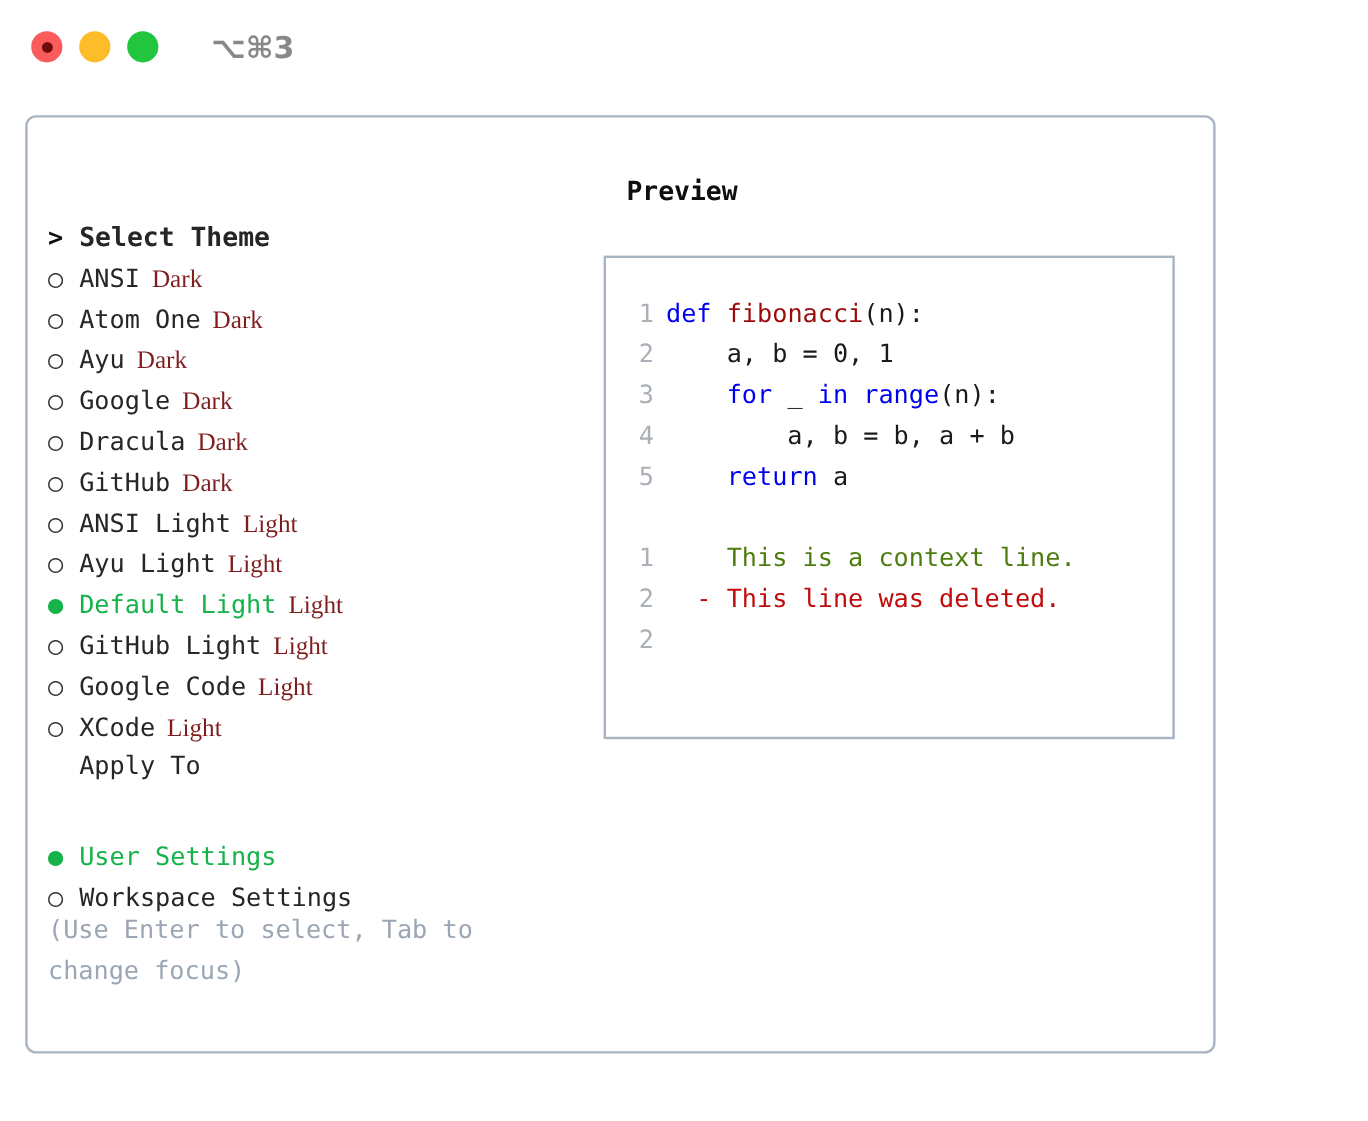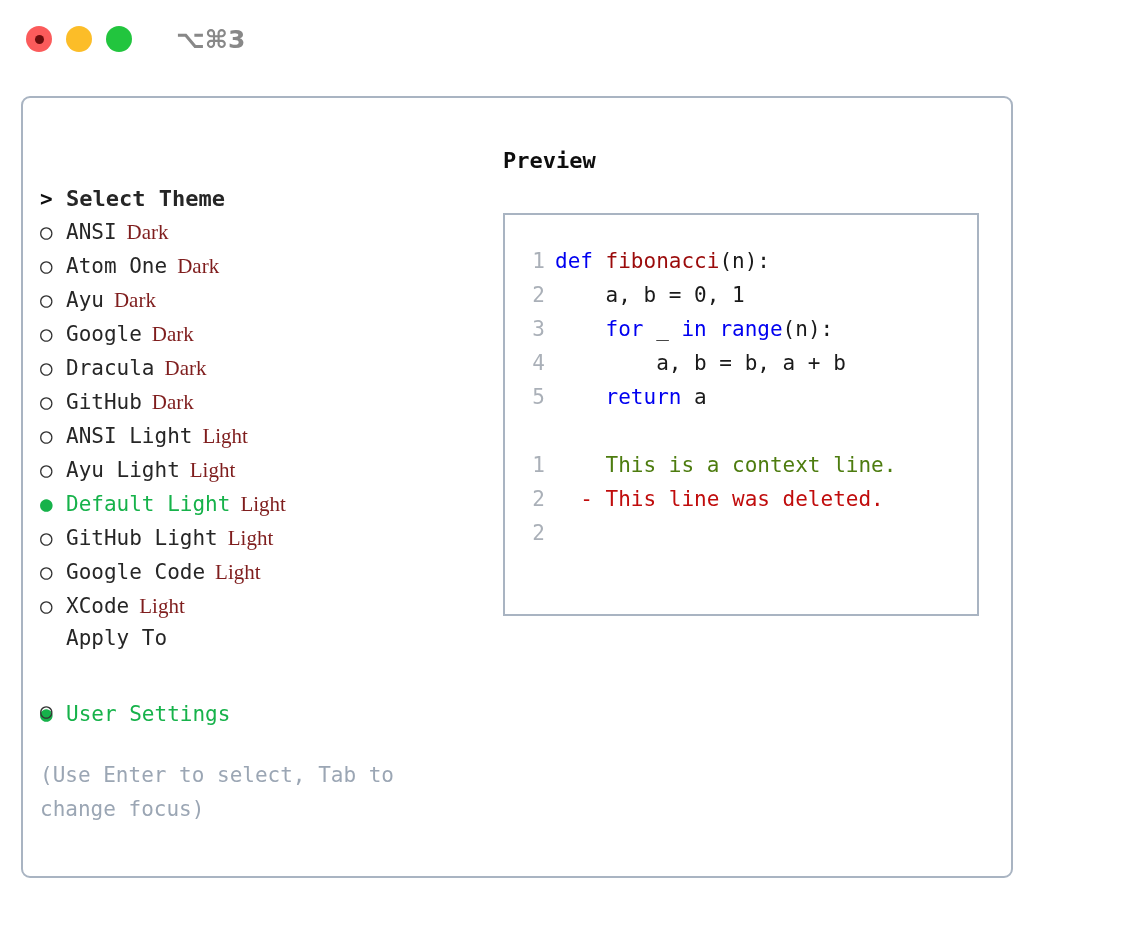--- a/index.html
+++ b/index.html
@@ -153,20 +153,21 @@
     position: absolute;
     left: 480px;
     top: 46px;
     width: 490px;
   }
   .preview-title {
     font-size: 22px;
     font-weight: bold;
     color: #0E0E0E;
     line-height: 34px;
+    margin-left: 19px;
   }
   .preview-box {
     margin-top: 35px;
     width: 476px;
     height: 403px;
     border: 2px solid #A9B4C2;
     box-sizing: border-box;
     background: #ffffff;
     padding: 34px 0 0 12px;
   }
@@ -237,21 +238,21 @@
 
         <div class="section-gap"></div>
 
         <div class="plain-header">
           <span class="marker">&nbsp;</span>
           <span class="label">Apply To</span>
         </div>
 
         <div id="apply-rows">
             <div class="row selected"><span class="marker radio-on">●</span><span class="label">User Settings</span></div>
-            <div class="row"><span class="marker">○</span></div>
+            <div class="row"><span class="marker">○</span><span class="label">Workspace Settings</span></div>
           </div>
 
         <div class="hint">(Use Enter to select, Tab to change focus)</div>
       </div>
 
       <div class="right-col">
         <div class="preview-title">Preview</div>
         <div class="preview-box">
           <div id="code-block">
               <div class="code-line"><span class="lineno">1</span><span><span class="tok-kw">def </span><span class="tok-fn">fibonacci</span><span class="tok-plain">(n):</span></span></div>

